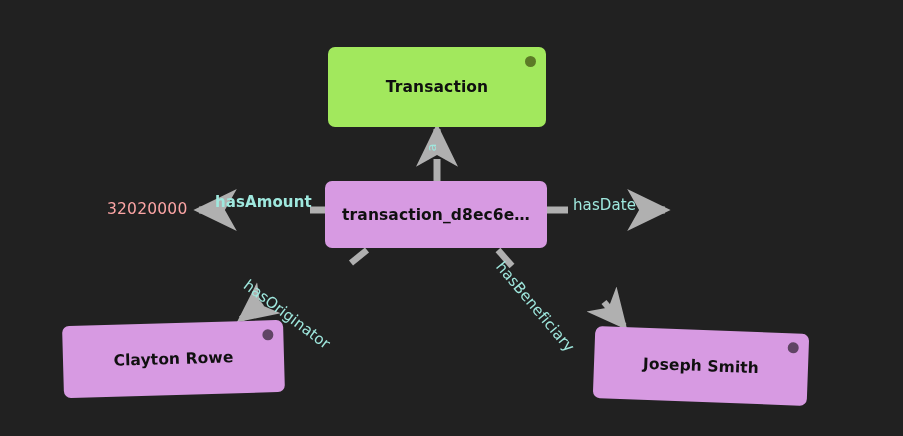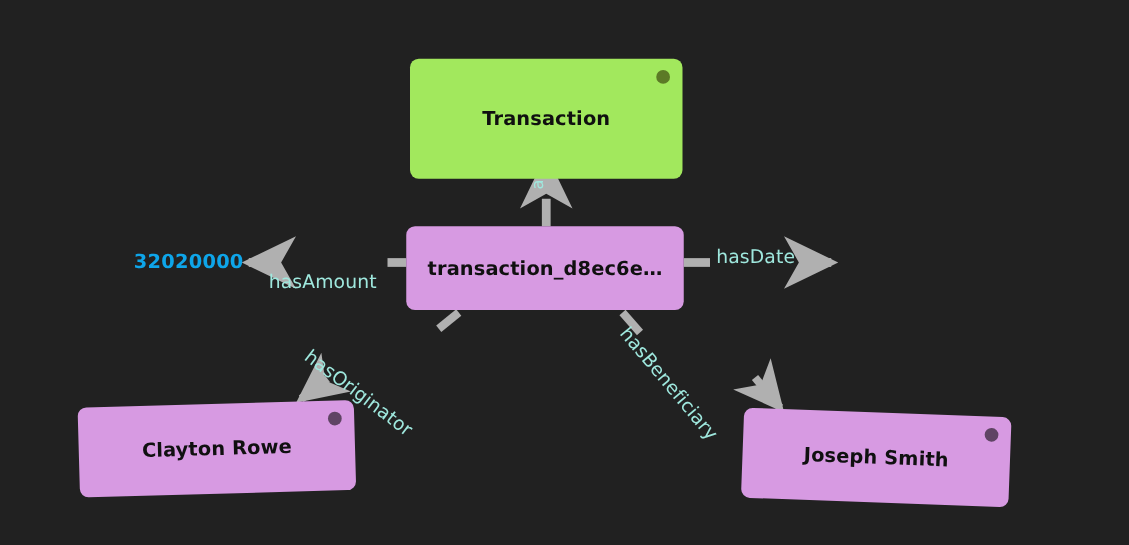--- a/index.html
+++ b/index.html
@@ -64,21 +64,21 @@
   }
   .node-purple .node-dot {
     background: #5f4464;
     top: 9px;
     right: 10px;
   }
   #node-transaction-class {
     left: 328px;
     top: 47px;
     width: 218px;
-    height: 96px;
+    height: 80px;
   }
   #node-transaction-instance {
     left: 325px;
     top: 181px;
     width: 222px;
     height: 67px;
     align-items: center;
   }
   #node-originator {
     left: 63px;
@@ -98,28 +98,29 @@
     position: absolute;
     font-size: 15px;
     font-weight: 500;
     color: #9fe8de;
     white-space: nowrap;
     letter-spacing: 0.1px;
   }
   .value-label {
     position: absolute;
     font-size: 15.5px;
-    font-weight: 700;
-    color: #0ea5e9;
+    font-weight: 400;
+    color: #fca5a5;
     white-space: nowrap;
     letter-spacing: 0.2px;
   }
   #label-hasamount {
     left: 215px;
-    top: 216px;
+    top: 193px;
+    font-weight: bold;
   }
   #label-hasdate {
     left: 573px;
     top: 196px;
   }
   #label-a {
     left: 427px;
     top: 140px;
     transform: rotate(-90deg);
     transform-origin: center center;

